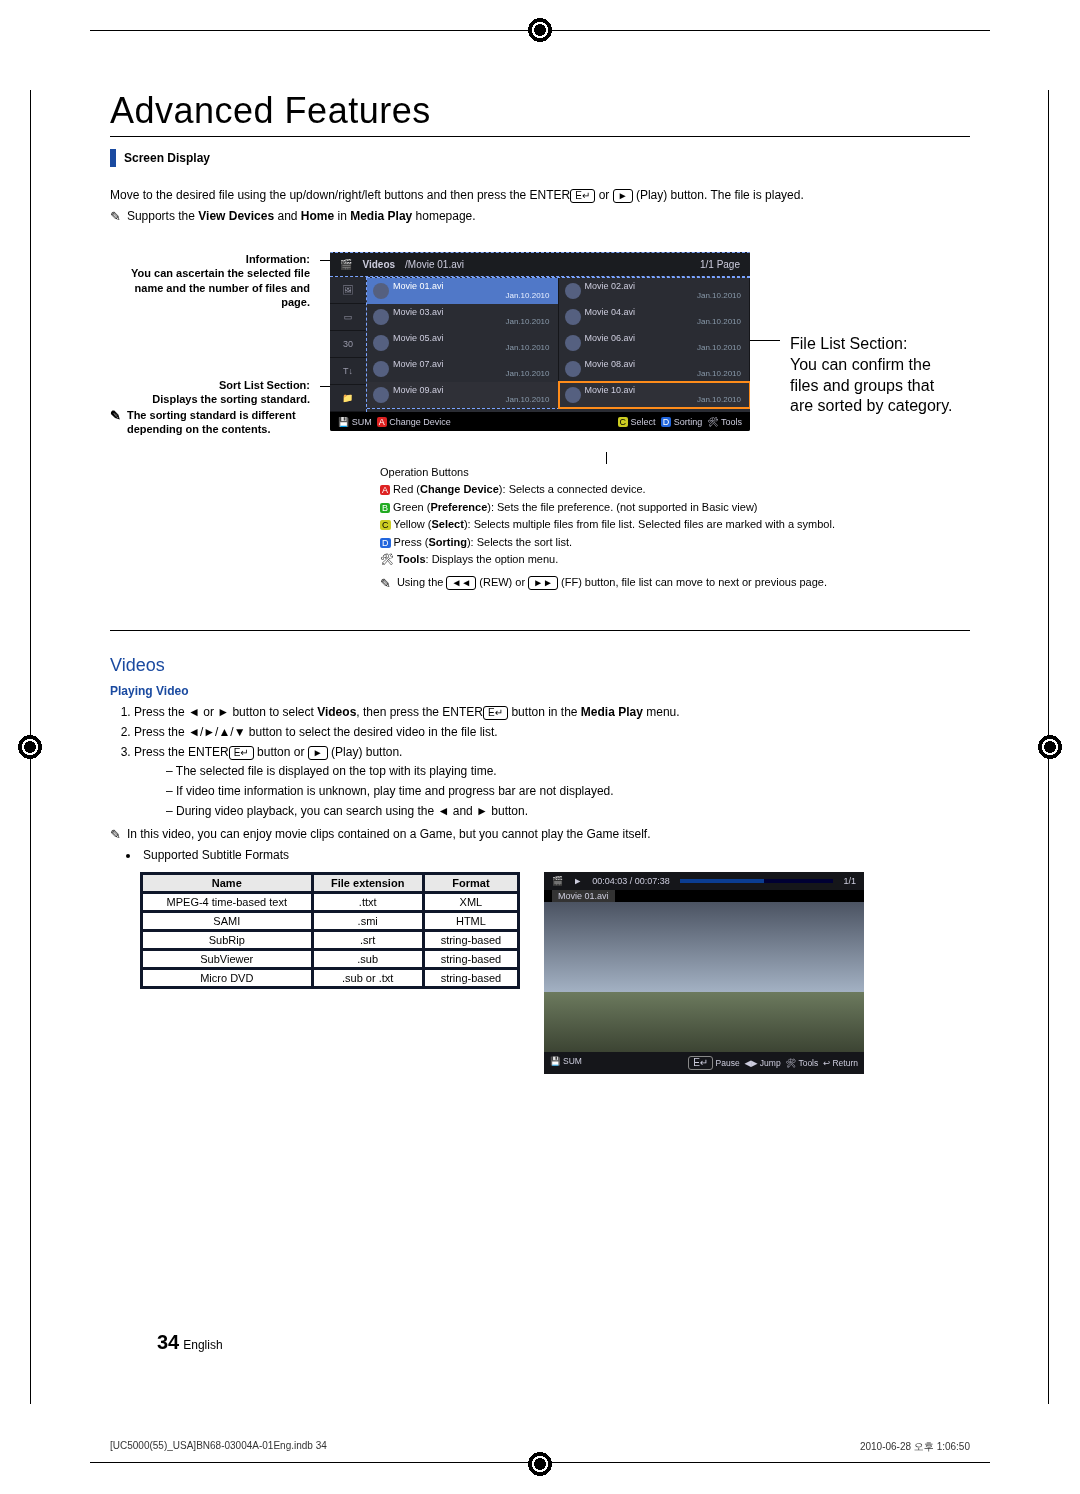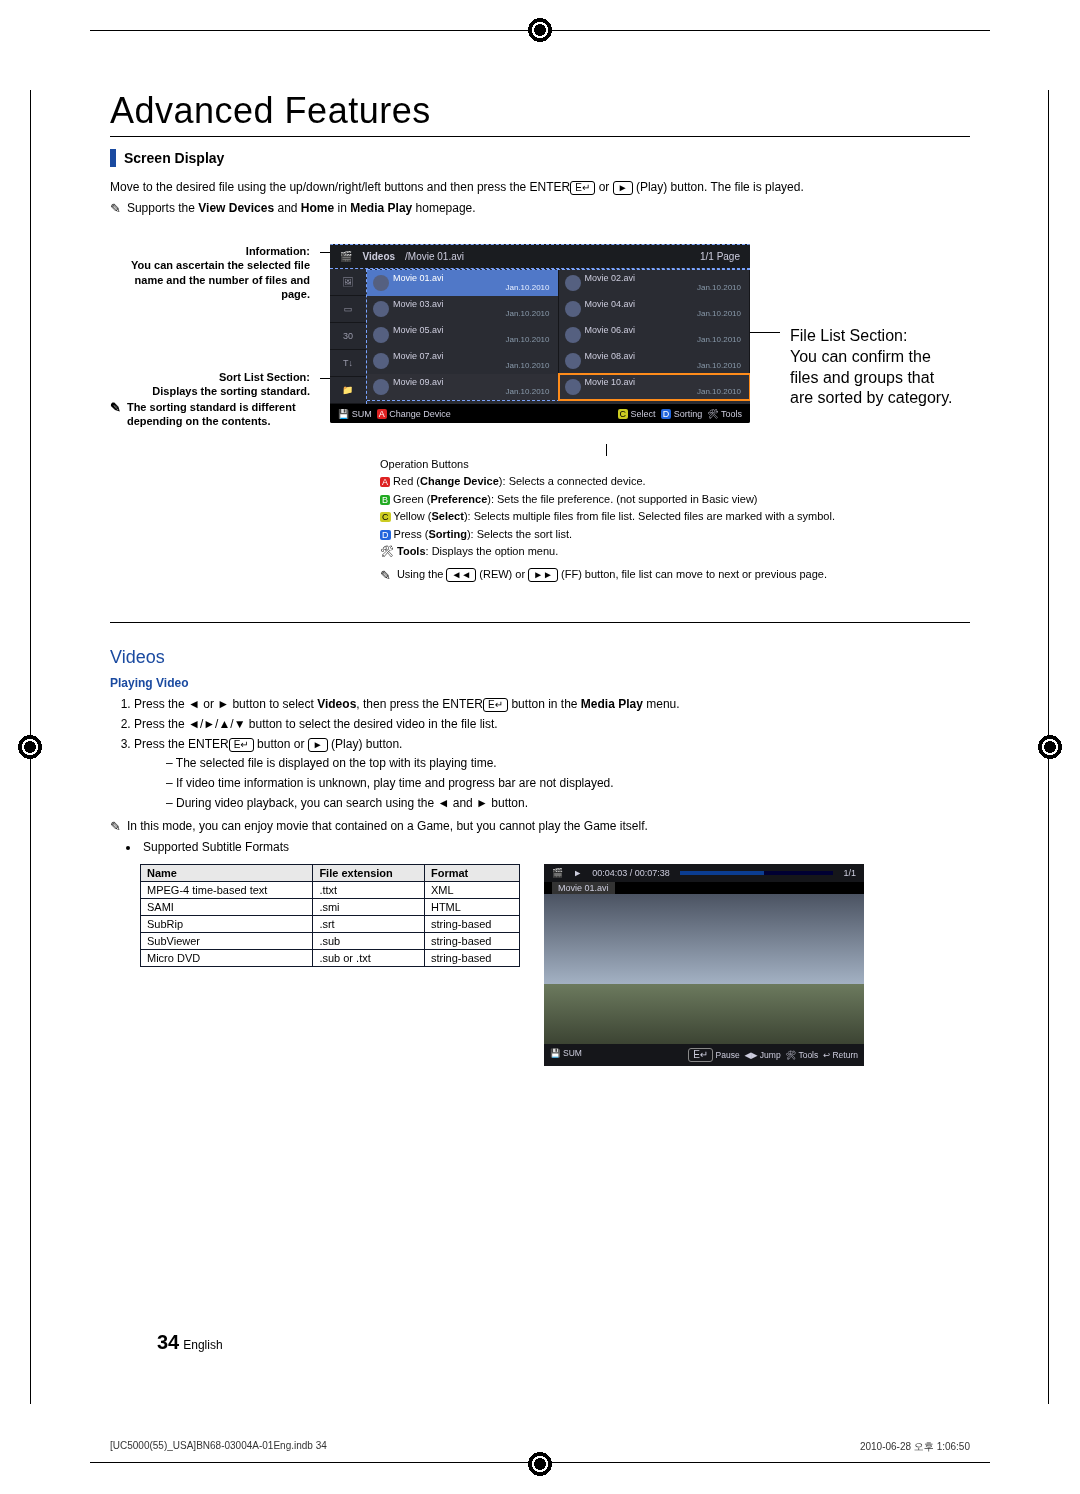--- a/index.html
+++ b/index.html
@@ -40,22 +40,22 @@
     font-size: 36px;
     margin: 0 0 10px 0;
     border-bottom: 1px solid #000;
     padding-bottom: 4px;
     letter-spacing: 0.5px;
   }
   .section-head {
     display: flex;
     align-items: center;
     gap: 8px;
-    margin: 12px 0 12px 0;
-    font-size: 14px;
+    margin: 12px 0 20px 0;
+    font-size: 12px;
   }
   .section-head .bar {
     width: 6px; height: 18px; background: #1a4aa0;
   }
   .section-head strong { font-weight: bold; }
   p { margin: 4px 0; line-height: 1.4; }
   .note { display:flex; gap:6px; }
   .note .note-icon { font-size: 13px; }
   .figure-wrap {
     position: relative;
@@ -173,21 +173,21 @@
   ol.steps li { margin: 3px 8px; line-height:1.4; }
   ul.dash { margin: 2px 0 0 24px; padding:0; list-style: none;}
   ul.dash li::before { content:"– "; }
   ul.bullet { margin:2px 0 0 16px; padding:0; list-style: disc inside; }
 
   .flex-row { display:flex; gap:24px; align-items:flex-start; margin-top:10px;}
   table.subs {
     border-collapse: collapse; font-size:11px; width: 380px;
   }
   table.subs th, table.subs td {
-    border:1px solid #0f172a; padding:2px 6px; text-align:left;
+    border:3px solid #0f172a; padding:2px 6px; text-align:center;
   }
   table.subs th { background:#e8e8e8; font-weight:bold; }
 
   .player {
     width: 320px; background:#000; color:#ccd; font-size:9px;
     position:relative;
   }
   .player .p-top {
     display:flex; align-items:center; gap:10px; padding:4px 8px;
     background:#15161a;
@@ -407,21 +407,21 @@
       <span>Press the ENTER</span><span class="sym-btn">E↵</span><span> button or </span><span class="sym-btn">►</span><span> (Play) button.</span>
       <ul class="dash">
         <li>The selected file is displayed on the top with its playing time.</li>
         <li>If video time information is unknown, play time and progress bar are not displayed.</li>
         <li>During video playback, you can search using the ◄ and ► button.</li>
       </ul>
     </li>
   </ol>
   <p class="note">
     <span class="note-icon">✎</span>
-    <span>In this mode, you can enjoy movie that contained on a Game, but you cannot play the Game itself.</span>
+    <span>In this video, you can enjoy movie clips contained on a Game, but you cannot play the Game itself.</span>
   </p>
   <ul class="bullet">
     <li>Supported Subtitle Formats</li>
   </ul>
 
   <div class="flex-row">
      <div style="padding-left:30px;">
       <table class="subs">
         <thead>
           <tr>

